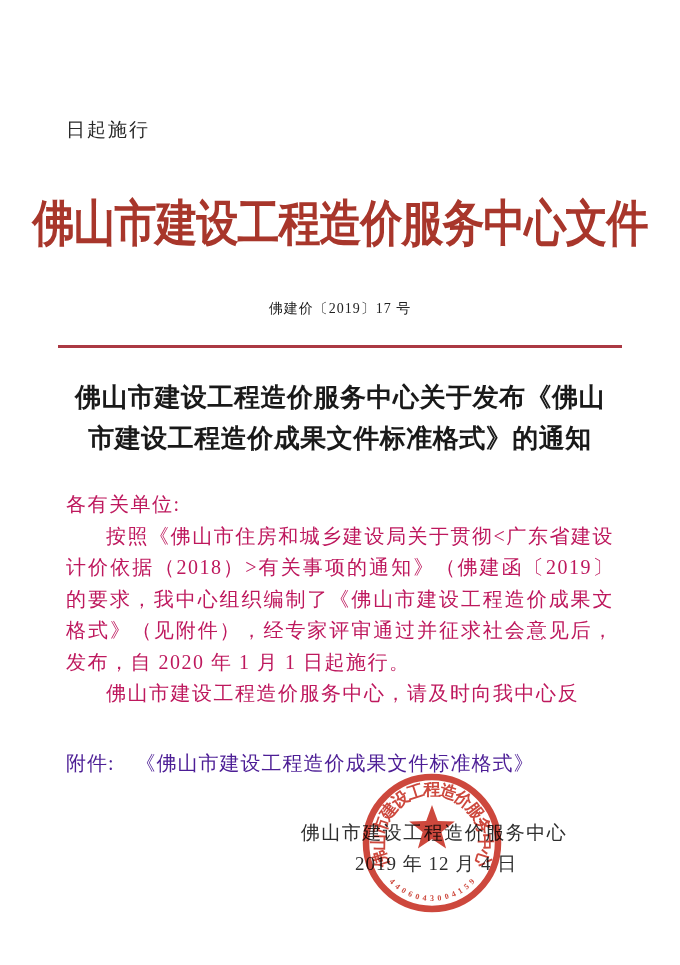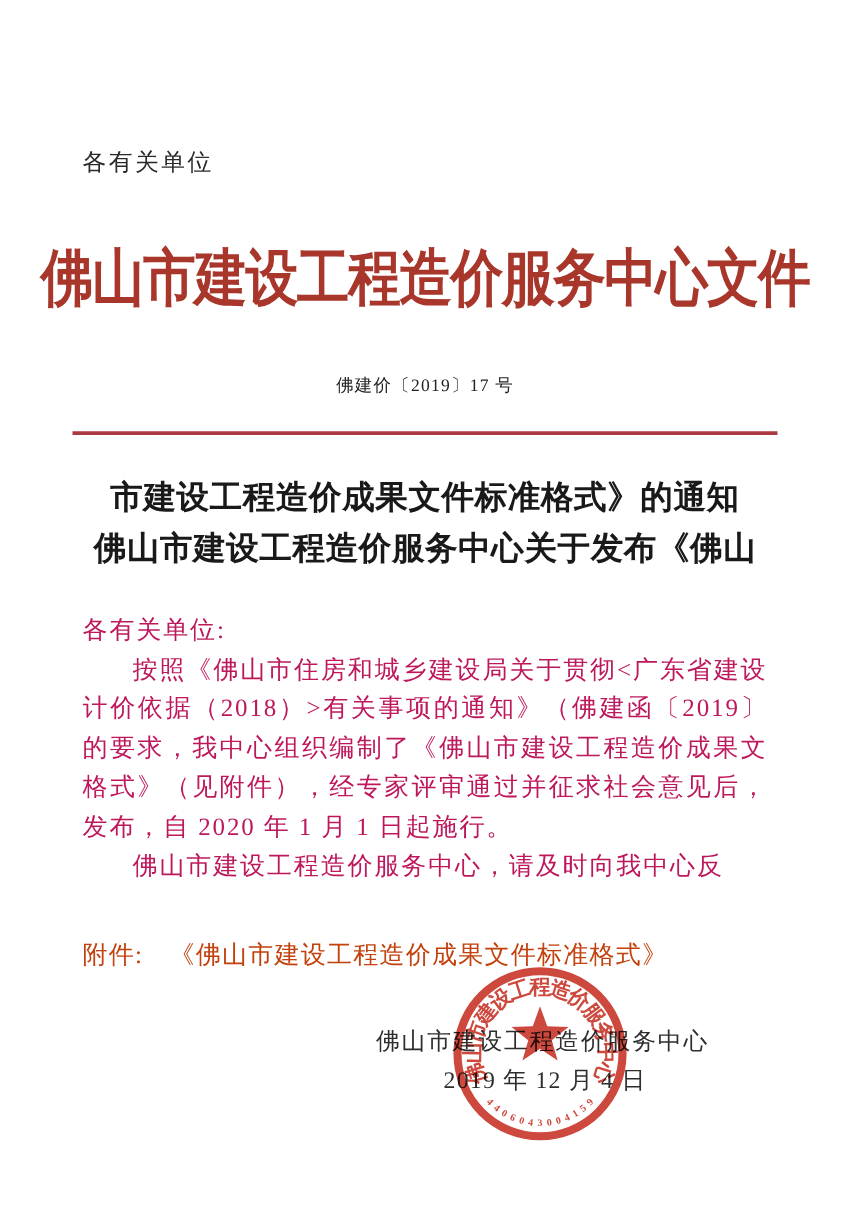--- a/index.html
+++ b/index.html
@@ -41,21 +41,21 @@
     font-size:20px; color:#be185d;
   }
   .body-line {
     line-height:31.5px; height:31.5px;
     letter-spacing:1.5px; overflow:hidden;
   }
   .body-line.indent { padding-left:40px; }
   .body-line.just { text-align:justify; text-align-last:justify; }
   .attachment {
     position:absolute; left:66px; top:750px; width:560px;
-    font-size:20px; letter-spacing:1px; color:#c2410c;
+    font-size:20px; letter-spacing:1px; color:#4c1d95;
   }
   .sig-org {
     position:absolute; left:434px; top:820px;
     transform:translateX(-50%);
     white-space:nowrap; font-size:19px; letter-spacing:1.5px; color:#2e2e2e;
   }
   .sig-date {
     position:absolute; left:436px; top:851px;
     transform:translateX(-50%);
     white-space:nowrap; font-size:19px; letter-spacing:1px; color:#2e2e2e;
@@ -66,31 +66,31 @@
     mix-blend-mode:multiply; opacity:0.92;
     pointer-events:none;
   }
   #seal-svg text { font-family:"Liberation Serif", serif; }
 </style>
 </head>
 <body>
 
 <div class="page">
 
-  <div class="marker">各有关单位</div>
+  <div class="marker">日起施行</div>
 
   <div class="banner">佛山市建设工程造价服务中心文件</div>
 
   <div class="docnum">佛建价〔2019〕17 号</div>
 
   <div class="redline"></div>
 
   <div class="doc-title">
+    <div>佛山市建设工程造价服务中心关于发布《佛山</div>
     <div>市建设工程造价成果文件标准格式》的通知</div>
-    <div>佛山市建设工程造价服务中心关于发布《佛山</div>
   </div>
 
   <div class="body-block">
     <div class="body-line">各有关单位:</div>
     <div class="body-line indent just">按照《佛山市住房和城乡建设局关于贯彻&lt;广东省建设工程</div>
     <div class="body-line just">计价依据（2018）&gt;有关事项的通知》（佛建函〔2019〕23 号）</div>
     <div class="body-line just">的要求，我中心组织编制了《佛山市建设工程造价成果文件标准</div>
     <div class="body-line just">格式》（见附件），经专家评审通过并征求社会意见后，现予以</div>
     <div class="body-line">发布，自 2020 年 1 月 1 日起施行。</div>
     <div class="body-line indent">佛山市建设工程造价服务中心，请及时向我中心反映。</div>

